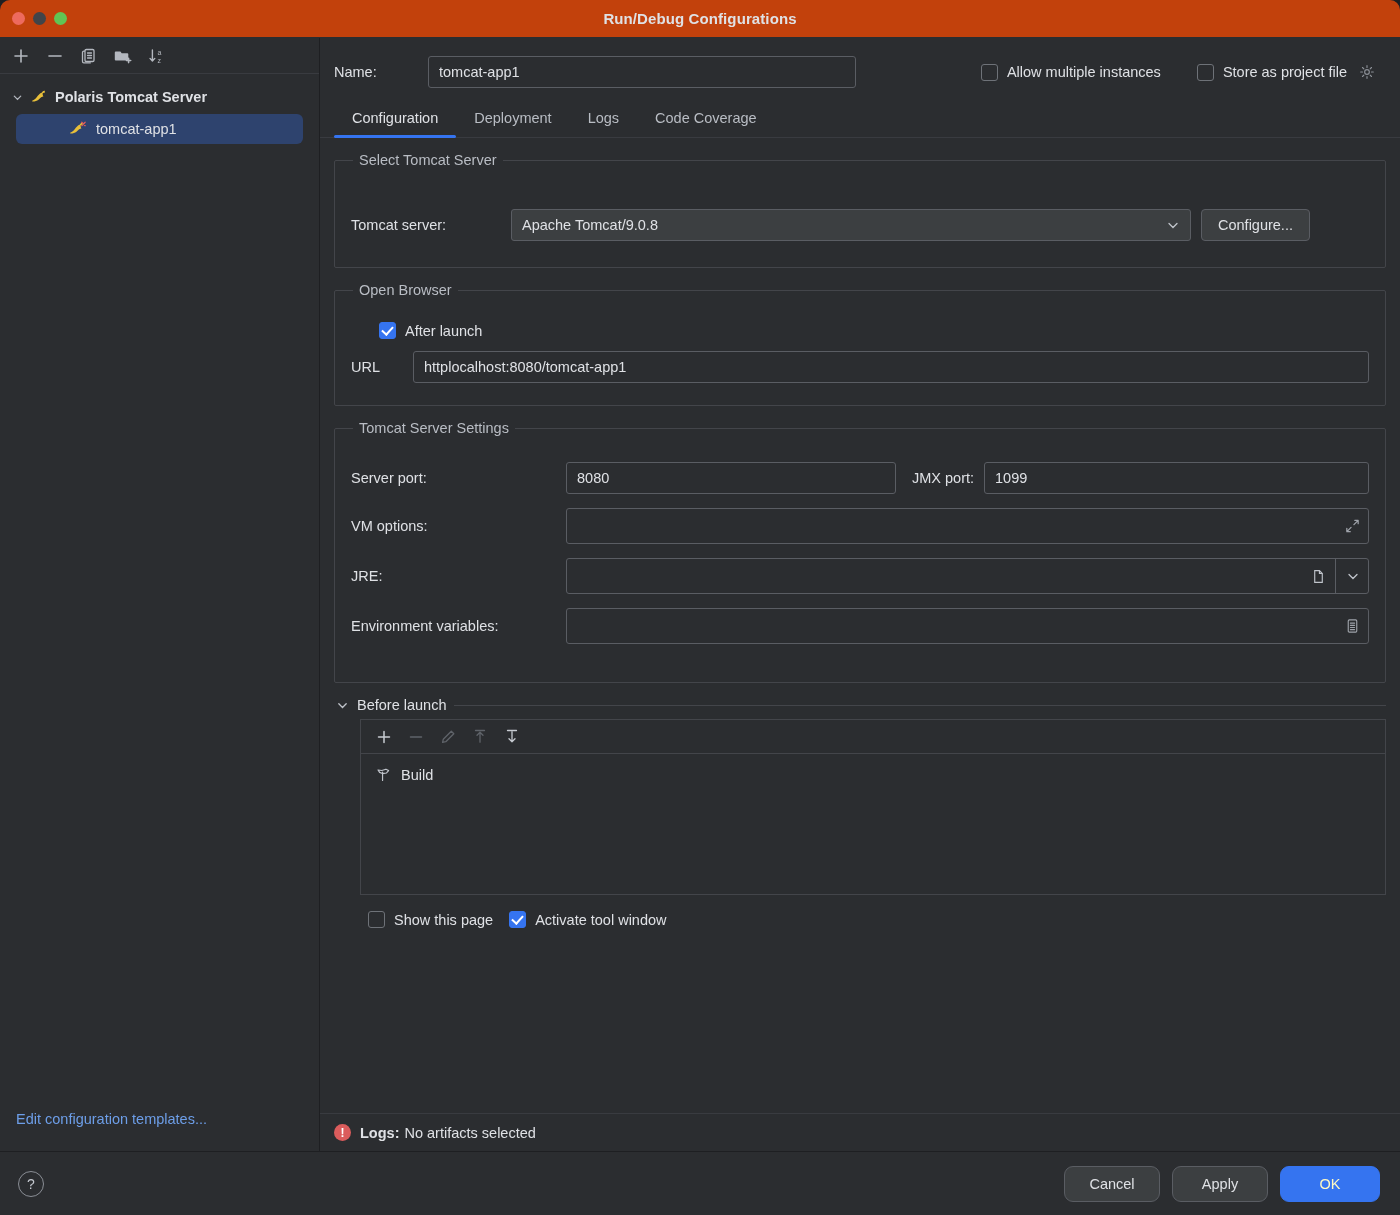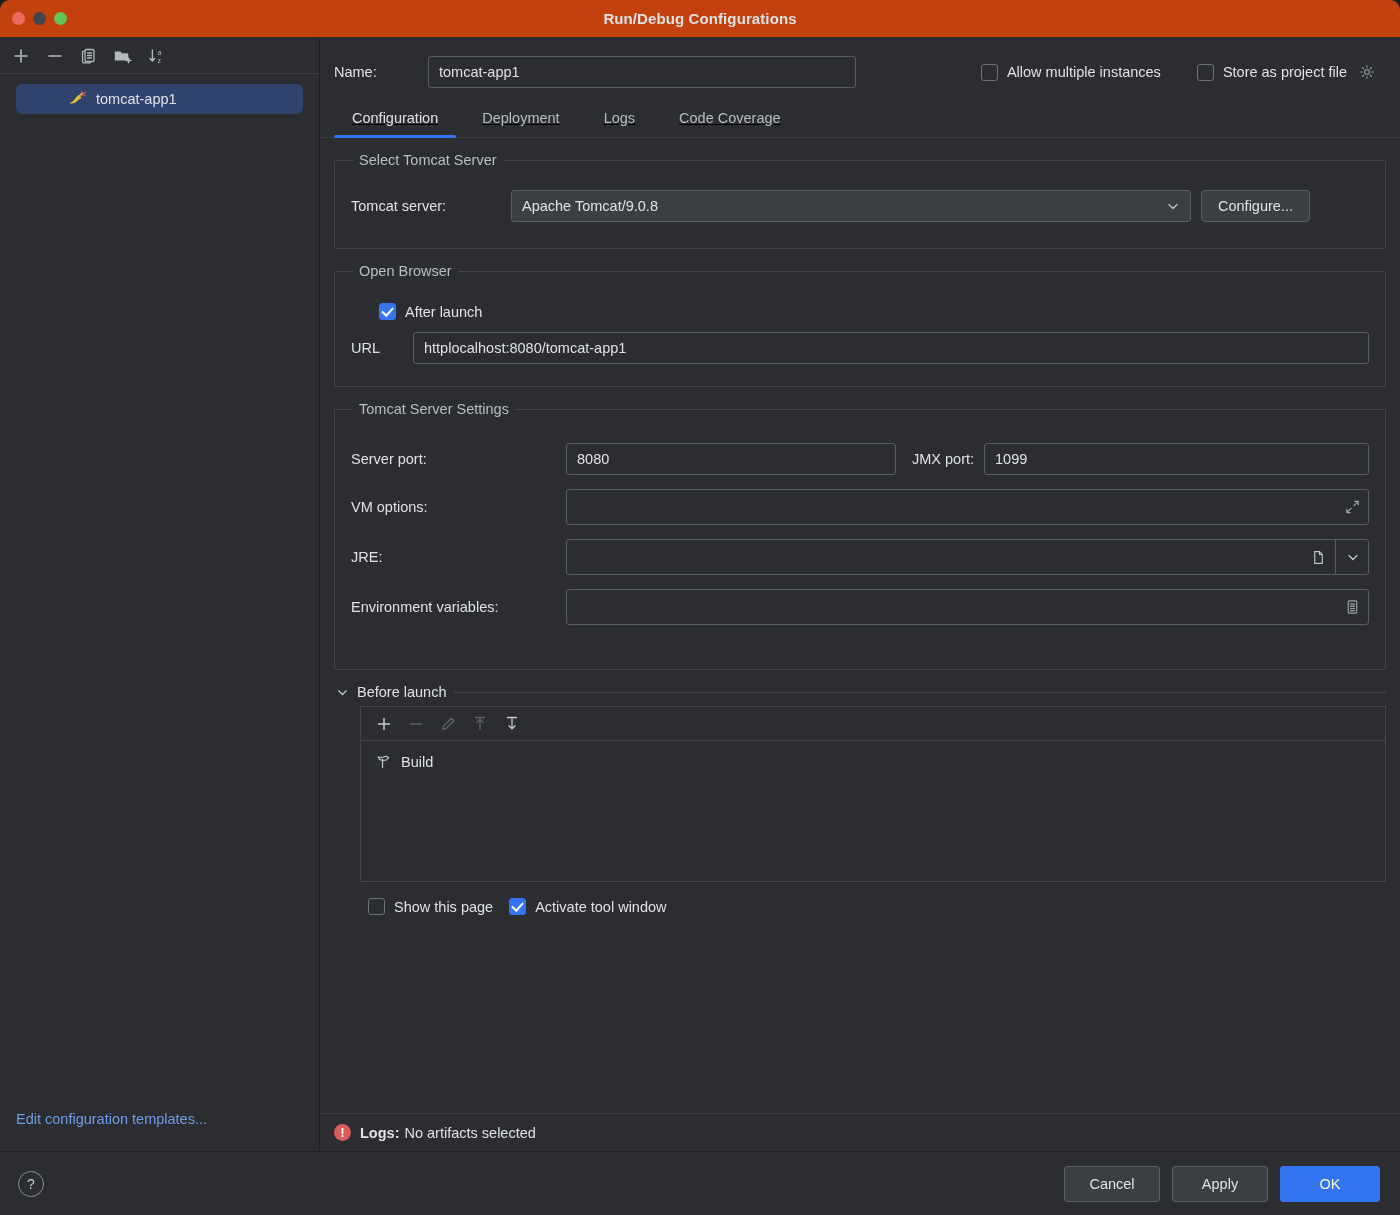--- a/index.html
+++ b/index.html
@@ -104,24 +104,23 @@
   }
   .cb.checked { background: #3574f0; border-color: #3574f0; }
   .cb.checked::after {
     content: ""; width: 5px; height: 9px; margin-top: -2px;
     border: solid #fff; border-width: 0 2px 2px 0;
     transform: rotate(42deg);
   }
 
   
   .tabs {
-    display: flex; align-items: flex-end; gap: 8px;
+    display: flex; align-items: flex-end; gap: 0;
     padding-left: 14px; margin-top: 4px;
     border-bottom: 1px solid #393b40;
-    text-decoration: underline;
   }
   .tab {
     padding: 8px 18px 11px 18px; font-size: 14.5px; color: #b9bdc4;
     position: relative;
   }
   .tab.active { color: #dfe1e5; }
   .tab.active::after {
     content: ""; position: absolute; left: 0; right: 0; bottom: -1px;
     height: 3px; background: #3574f0; border-radius: 2px;
   }
@@ -203,21 +202,21 @@
     border-top: 1px solid #1e1f22;
     display: flex; align-items: center; padding: 0 20px 0 18px; gap: 12px;
   }
   .help-btn {
     width: 26px; height: 26px; border-radius: 50%; border: 1px solid #8a8e95;
     color: #c4c8cf; font-size: 14px;
     display: flex; align-items: center; justify-content: center;
   }
   .spacer { flex: 1 1 auto; }
   .fbtn {
-    min-width: 96px; height: 36px; border-radius: 3px;
+    min-width: 96px; height: 36px; border-radius: 9px;
     border: 1px solid #5a5d63; background: #3c3f41; color: #dfe1e5;
     font-size: 14.5px; display: flex; align-items: center; justify-content: center;
     padding: 0 10px;
   }
   .fbtn.primary { background: #3574f0; border-color: #3574f0; color: #fef9c3; min-width: 100px; }
   svg { display: block; }
 </style>
 </head>
 <body>
 
@@ -262,20 +261,35 @@
         <div class="tb-btn">
           <svg width="20" height="20" viewBox="0 0 20 20" fill="none" stroke="#b4b8bf" stroke-width="1.4">
             <path d="M5.4 4v11M5.4 15l-2.4-2.6M5.4 15l2.4-2.6" stroke-linecap="round"></path>
             <text x="10.5" y="9" font-size="7" fill="#b4b8bf" stroke="none" font-family="Liberation Sans">a</text>
             <text x="10.5" y="16.5" font-size="7" fill="#b4b8bf" stroke="none" font-family="Liberation Sans">z</text>
           </svg>
         </div>
       </div>
 
       <div class="tree">
+        <div class="tree-row group">
+          <span class="chev">
+            <svg width="11" height="11" viewBox="0 0 12 12" fill="none" stroke="#b4b8bf" stroke-width="1.4">
+              <path d="M2.5 4.5L6 8l3.5-3.5" stroke-linecap="round"></path>
+            </svg>
+          </span>
+          <span>
+            <svg width="19" height="17" viewBox="0 0 22 20">
+              <path d="M2 14c3-1 5-3 7-6 1.5-2.2 3.5-3.6 6-4.3-.6 2-.3 3.6.6 5.1-2 .3-3.4 1.2-4.6 2.6-1.5 1.7-3.4 2.8-6 3.2-1.2.2-2.4.1-3-.6z" fill="#e8bf3a"></path>
+              <path d="M14 3.4c.9-.9 2.2-1.4 3.6-1.3-.6.9-.8 1.8-.6 2.7-1 .1-2 .3-3 .7.1-.7.1-1.4 0-2.1z" fill="#e8bf3a"></path>
+              <circle cx="15.6" cy="5.2" r=".7" fill="#2b2d30"></circle>
+            </svg>
+          </span>
+          <span>Polaris Tomcat Server</span>
+        </div>
 
         <div class="tree-row child selected">
           <span style="position:relative;display:flex;align-items:center;margin-right:3px">
             <svg width="19" height="17" viewBox="0 0 22 20">
               <path d="M2 14c3-1 5-3 7-6 1.5-2.2 3.5-3.6 6-4.3-.6 2-.3 3.6.6 5.1-2 .3-3.4 1.2-4.6 2.6-1.5 1.7-3.4 2.8-6 3.2-1.2.2-2.4.1-3-.6z" fill="#e8bf3a"></path>
               <path d="M14 3.4c.9-.9 2.2-1.4 3.6-1.3-.6.9-.8 1.8-.6 2.7-1 .1-2 .3-3 .7.1-.7.1-1.4 0-2.1z" fill="#e8bf3a"></path>
               <circle cx="15.6" cy="5.2" r=".7" fill="#2b2d30"></circle>
               <path d="M16 1.5l4 4M20 1.5l-4 4" stroke="#e05c5c" stroke-width="1.5" stroke-linecap="round"></path>
             </svg>
           </span>
@@ -312,21 +326,21 @@
         <div class="tab active">Configuration</div>
         <div class="tab">Deployment</div>
         <div class="tab">Logs</div>
         <div class="tab">Code Coverage</div>
       </div>
 
       <div class="content">
 
         <fieldset class="group">
           <legend>Select Tomcat Server</legend>
-          <div class="frow" style="margin:10px 0 10px 0">
+          <div class="frow" style="margin:29px 0 10px 0">
             <div class="flabel" style="width:160px">Tomcat server:</div>
             <div class="combo" style="width:680px">
               <span>Apache Tomcat/9.0.8</span>
               <span>
                 <svg width="14" height="14" viewBox="0 0 14 14" fill="none" stroke="#c0c4cb" stroke-width="1.3">
                   <path d="M3 5.5L7 9.5l4-4" stroke-linecap="round"></path>
                 </svg>
               </span>
             </div>
             <div class="btn" style="margin-left:10px">Configure...</div>
@@ -340,21 +354,21 @@
               <span class="cb checked"></span>
               <span>After launch</span>
             </div>
           </div>
           <div class="frow" style="margin:0 0 6px 0">
             <div class="flabel" style="width:62px">URL</div>
             <div class="text-input" style="flex:1 1 auto" placeholder="URL">httplocalhost:8080/tomcat-app1</div>
           </div>
         </fieldset>
 
-        <fieldset class="group" style="padding-bottom:30px">
+        <fieldset class="group" style="padding-bottom:24px">
           <legend>Tomcat Server Settings</legend>
 
           <div class="frow" style="margin:14px 0">
             <div class="flabel" style="width:215px">Server port:</div>
             <div class="text-input" style="width:330px">8080</div>
             <div class="flabel" style="margin-left:16px">JMX port:</div>
             <div class="text-input" style="flex:1 1 auto; margin-left:10px">1099</div>
           </div>
 
           <div class="frow" style="margin:14px 0">

